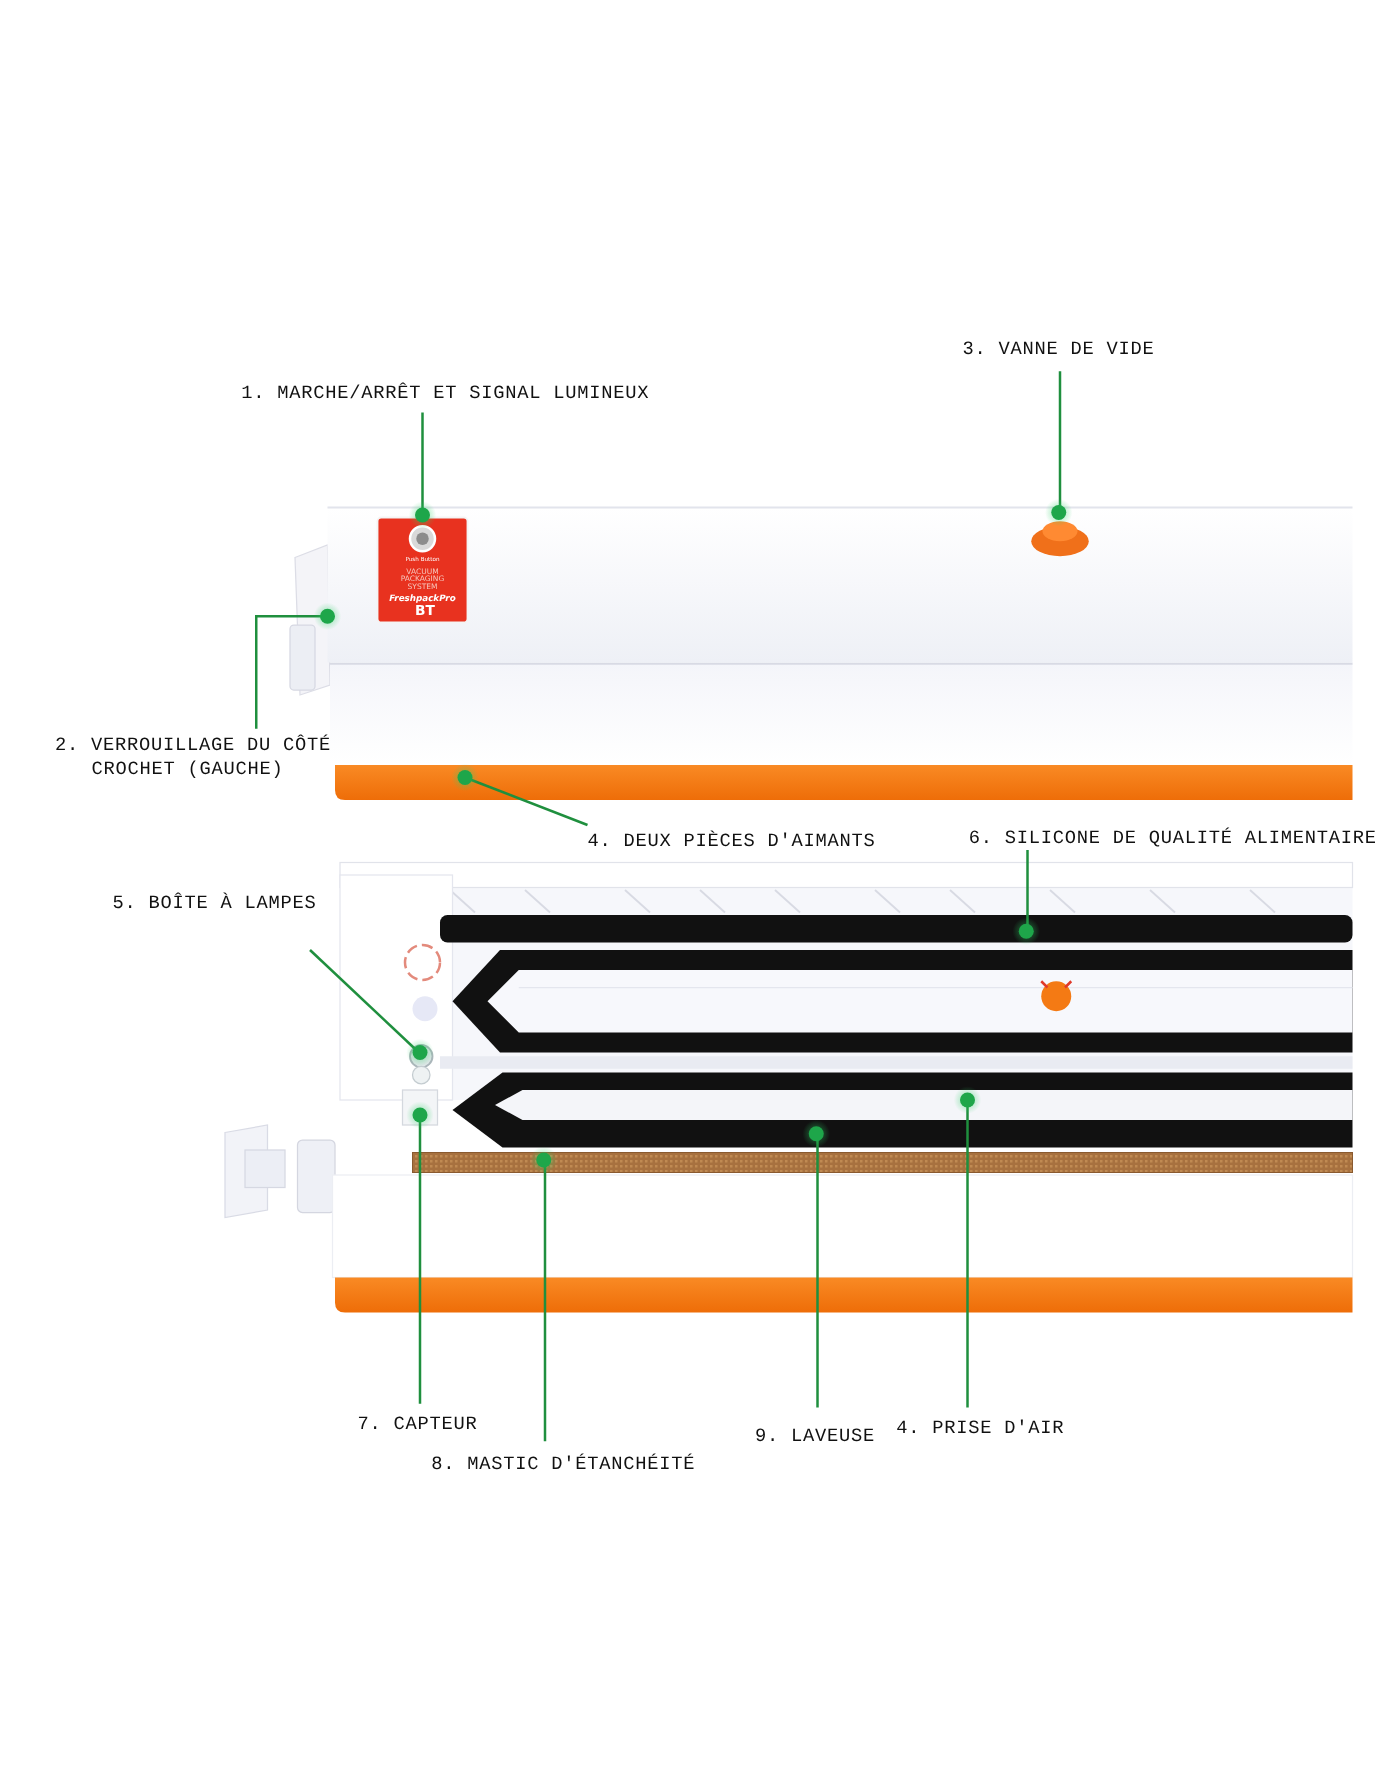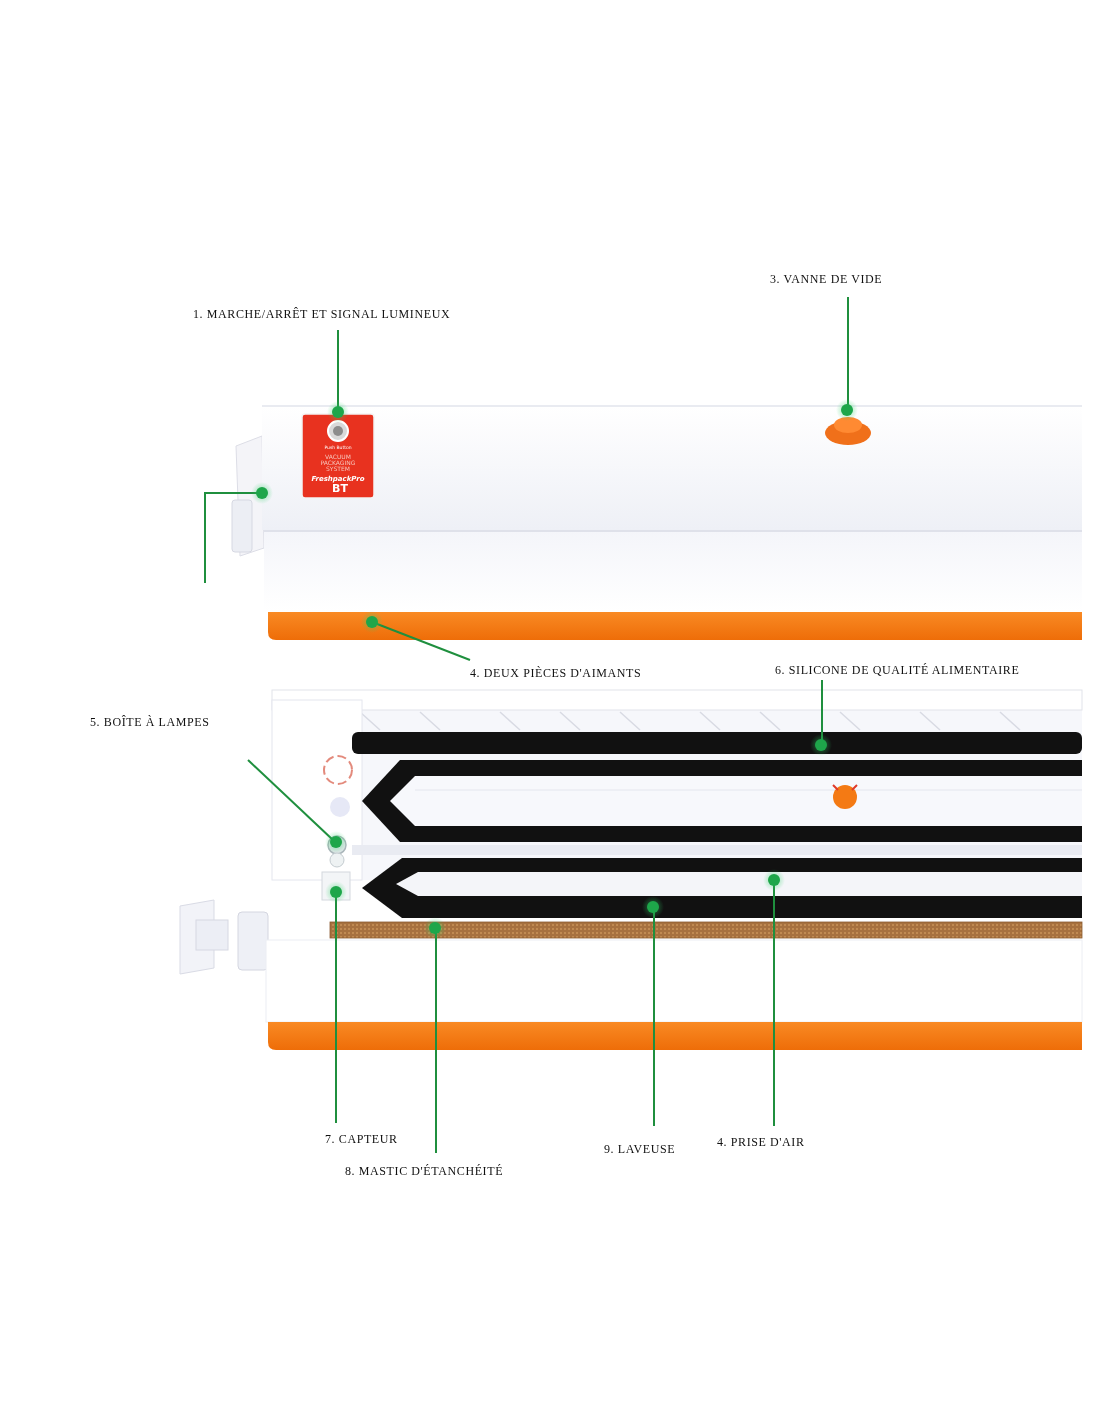--- a/index.html
+++ b/index.html
@@ -1,19 +1,19 @@
 <!DOCTYPE html>
 <html><head>
   <meta charset="utf-8">
   <style>
     html, body { margin: 0; padding: 0; background: #ffffff; }
     body { width: 1100px; height: 1422px; position: relative; overflow: hidden;
            font-family: "DejaVu Sans", sans-serif; }
     #stage { position: absolute; left: 0; top: 0; width: 1100px; height: 1422px; }
-    .label { position: absolute; font-family: Liberation Serif, serif; font-size: 12px;
+    .label { position: absolute; font-family: Liberation Mono, monospace; font-size: 15px;
              color: #111; letter-spacing: 0.6px; white-space: nowrap; line-height: 19px; }
     .label.center { text-align: center; }
   </style>
 </head>
 <body>
 
 <div id="stage">
   <svg width="1100" height="1422" viewBox="0 0 1100 1422" xmlns="http://www.w3.org/2000/svg">
     <defs>
       <linearGradient id="lidTop" x1="0" y1="0" x2="0" y2="1">
@@ -161,21 +161,25 @@
         <circle cx="435" cy="928" r="6" fill="#1ea64a"></circle>
       <circle cx="653" cy="907" r="11" fill="url(#glow)"></circle>
         <circle cx="653" cy="907" r="6" fill="#1ea64a"></circle>
       <circle cx="774" cy="880" r="11" fill="url(#glow)"></circle>
         <circle cx="774" cy="880" r="6" fill="#1ea64a"></circle>
     </g>
   </svg>
 
   
   <div class="label" style="left:193px; top:305px;">1. MARCHE/ARRÊT ET SIGNAL LUMINEUX</div>
+  <div class="label center" style="left:44px; top:587px; width:212px;">
+    <div>2. VERROUILLAGE DU CÔTÉ</div>
+    <div>CROCHET (GAUCHE)</div>
+  </div>
   <div class="label" style="left:770px; top:270px;">3. VANNE DE VIDE</div>
   <div class="label" style="left:436px; top:664px;margin-left:34px;">4. DEUX PIÈCES D'AIMANTS</div>
   <div class="label" style="left:90px; top:713px;">5. BOÎTE À LAMPES</div>
   <div class="label" style="left:775px; top:661px;">6. SILICONE DE QUALITÉ ALIMENTAIRE</div>
-  <div class="label" style="left:286px; top:1130px;margin-left:39px;">7. CAPTEUR</div>
+  <div class="label" style="left:286px; top:1130px;">7. CAPTEUR</div>
   <div class="label" style="left:345px; top:1162px;">8. MASTIC D'ÉTANCHÉITÉ</div>
   <div class="label" style="left:604px; top:1140px;">9. LAVEUSE</div>
   <div class="label" style="left:717px; top:1133px;">4. PRISE D'AIR</div>
 </div>
 
 </body></html>

